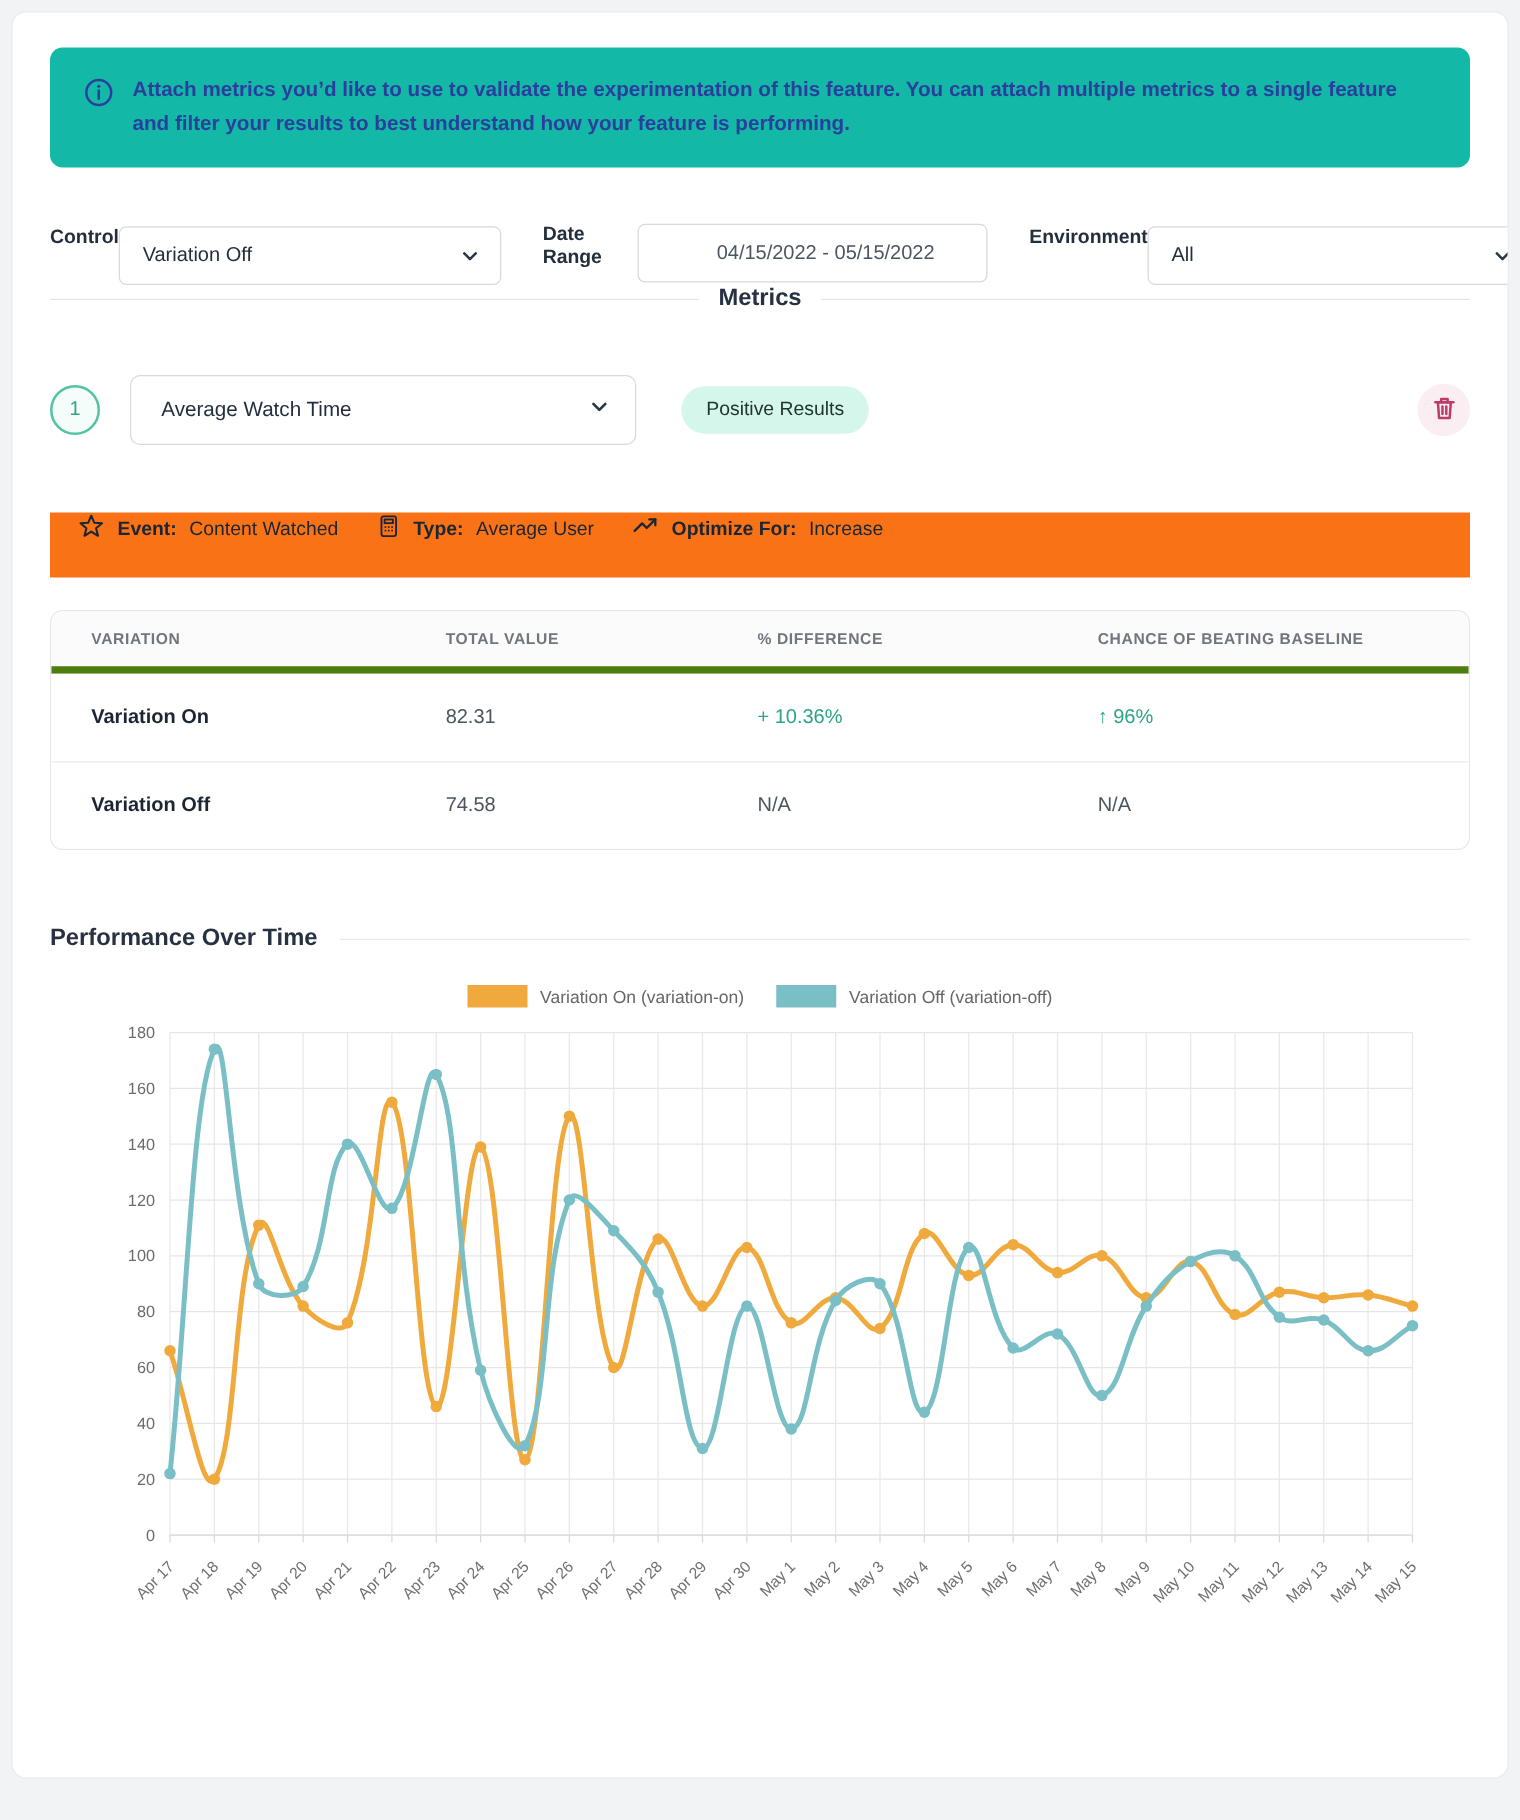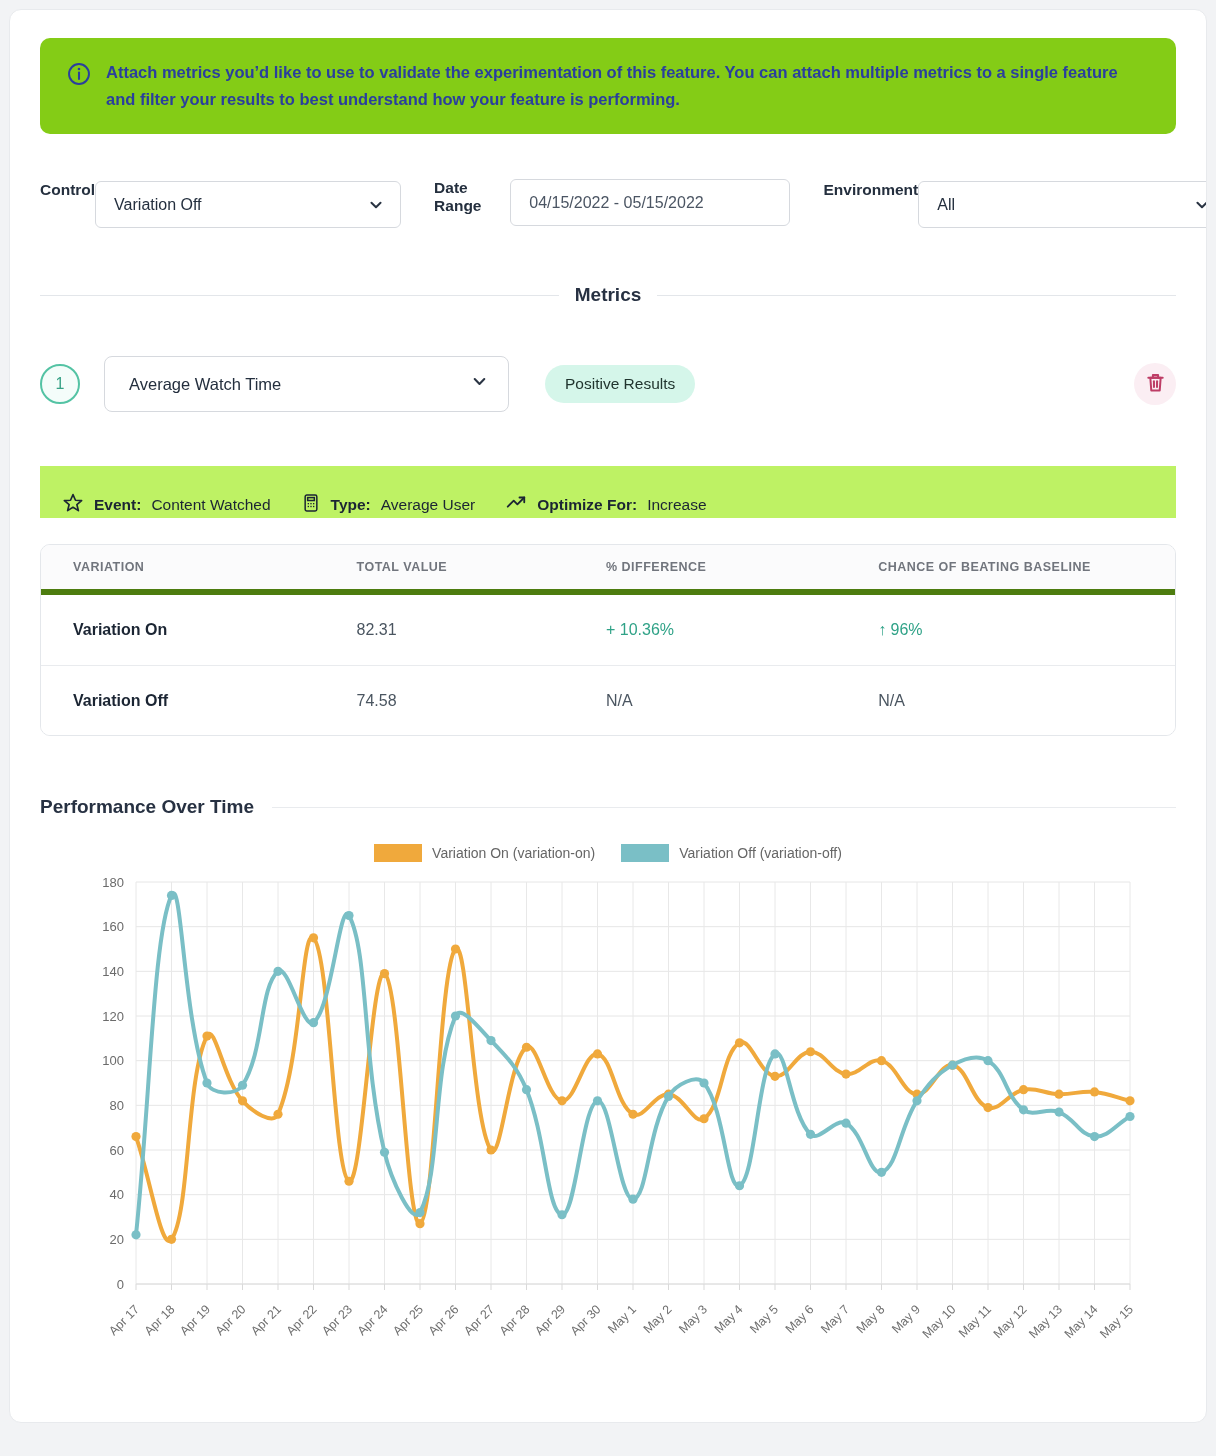--- a/index.html
+++ b/index.html
@@ -1,48 +1,48 @@
 <!DOCTYPE html>
 <html><head>
 <meta charset="utf-8">
 <style>
   * { margin:0; padding:0; box-sizing:border-box; }
   html,body { width:1216px; height:1456px; background:#f2f3f5; font-family:"Liberation Sans","DejaVu Sans",sans-serif; overflow:hidden; }
   .card { margin:9px; height:1414px; background:#ffffff; border:1px solid #e8eaed; border-radius:12px; padding:28px 30px 0 30px; overflow:hidden; }
 
   
-  .banner { display:flex; gap:14px; background:#84cc16; border-radius:10px; padding:21px 26px; color:#2a3f9d; }
+  .banner { display:flex; gap:14px; background:#14b8a6; border-radius:10px; padding:21px 26px; color:#2a3f9d; }
   .banner .itext { font-size:16.5px; font-weight:700; line-height:27px; max-width:1030px; }
   .iicon { flex:0 0 auto; margin-top:2px; }
 
   
   .controls { display:flex; gap:33px; margin-top:44px; align-items:flex-end; }
   .field { display:flex; flex-direction:row; }
   .flabel { font-size:15.5px; font-weight:700; color:#242f3e; margin-bottom:13px; }
   .input { position:relative; height:47px; border:1px solid #d6d9de; border-radius:6px; background:#fff; display:flex; align-items:center; padding:0 18px; font-size:16px; color:#242f3e; }
   .w-control { width:306px; } .w-date { width:309px; } .w-env { width:309px; }
   .input .chev { position:absolute; right:14px; top:13px; }
-  .datetext { color:#4b5563; }
+  .datetext { color:#4b5563;margin-left:44px; }
   .test-btn { width:120px; height:50px; background:#95a8f1; border:none; border-radius:8px; color:#fff; font-size:16.5px; font-weight:700; display:flex; align-items:center; justify-content:center; gap:9px; cursor:pointer; font-family:inherit; }
 
   
-  .mdivider { display:flex; align-items:center; gap:16px; margin-top:56px; }
+  .mdivider { display:flex; align-items:center; gap:16px; }
   .mdivider .line { flex:1; height:1px; background:#e3e6ea; }
   .mtitle { font-size:19px; font-weight:700; color:#273142; }
 
   
   .metric-row { display:flex; align-items:center; margin-top:50px; }
   .numbadge { width:40px; height:40px; border:2px solid #54c3a4; border-radius:50%; background:#f4fdfa; color:#38a287; font-size:16px; display:flex; align-items:center; justify-content:center; }
   .metric-select { position:relative; margin-left:24px; width:405px; height:56px; border:1px solid #d6d9de; border-radius:8px; display:flex; align-items:center; padding:0 24px; font-size:16.5px; color:#242f3e; background:#fff; }
   .metric-select .chev { position:absolute; right:18px; top:14px; }
   .pill { margin-left:36px; height:38px; background:#d5f6ea; border-radius:999px; display:flex; align-items:center; padding:0 20px; font-size:15.5px; color:#21352f; }
   .trash-btn { margin-left:auto; width:42px; height:42px; border-radius:50%; background:#fbeef3; border:none; display:flex; align-items:center; justify-content:center; cursor:pointer; }
 
   
-  .event-bar { margin-top:54px; height:52px; background:#bef264; display:flex; align-items:flex-end; gap:30px; padding:0 22px; font-size:15.5px; color:#1b2533; }
+  .event-bar { margin-top:54px; height:52px; background:#f97316; display:flex; align-items:flex-start; gap:30px; padding:0 22px; font-size:15.5px; color:#1b2533; }
   .ev-item { display:flex; align-items:center; gap:10px; }
   .ev-item b { font-weight:700; }
 
   
   .rtable { margin-top:26px; border:1px solid #e4e7eb; border-radius:10px; overflow:hidden; }
   .trow { display:flex; align-items:center; }
   .thead { height:50px; background:#fbfbfc; border-bottom:6px solid #4d7c0f; }
   .thead .tc { font-size:12.5px; font-weight:700; color:#71757d; letter-spacing:.5px; text-transform:uppercase; }
   .tbody-row { height:70px; font-size:16px; color:#4a5560; background:#fff; }
   .tbody-row + .tbody-row { border-top:1px solid #e9ebee; }

